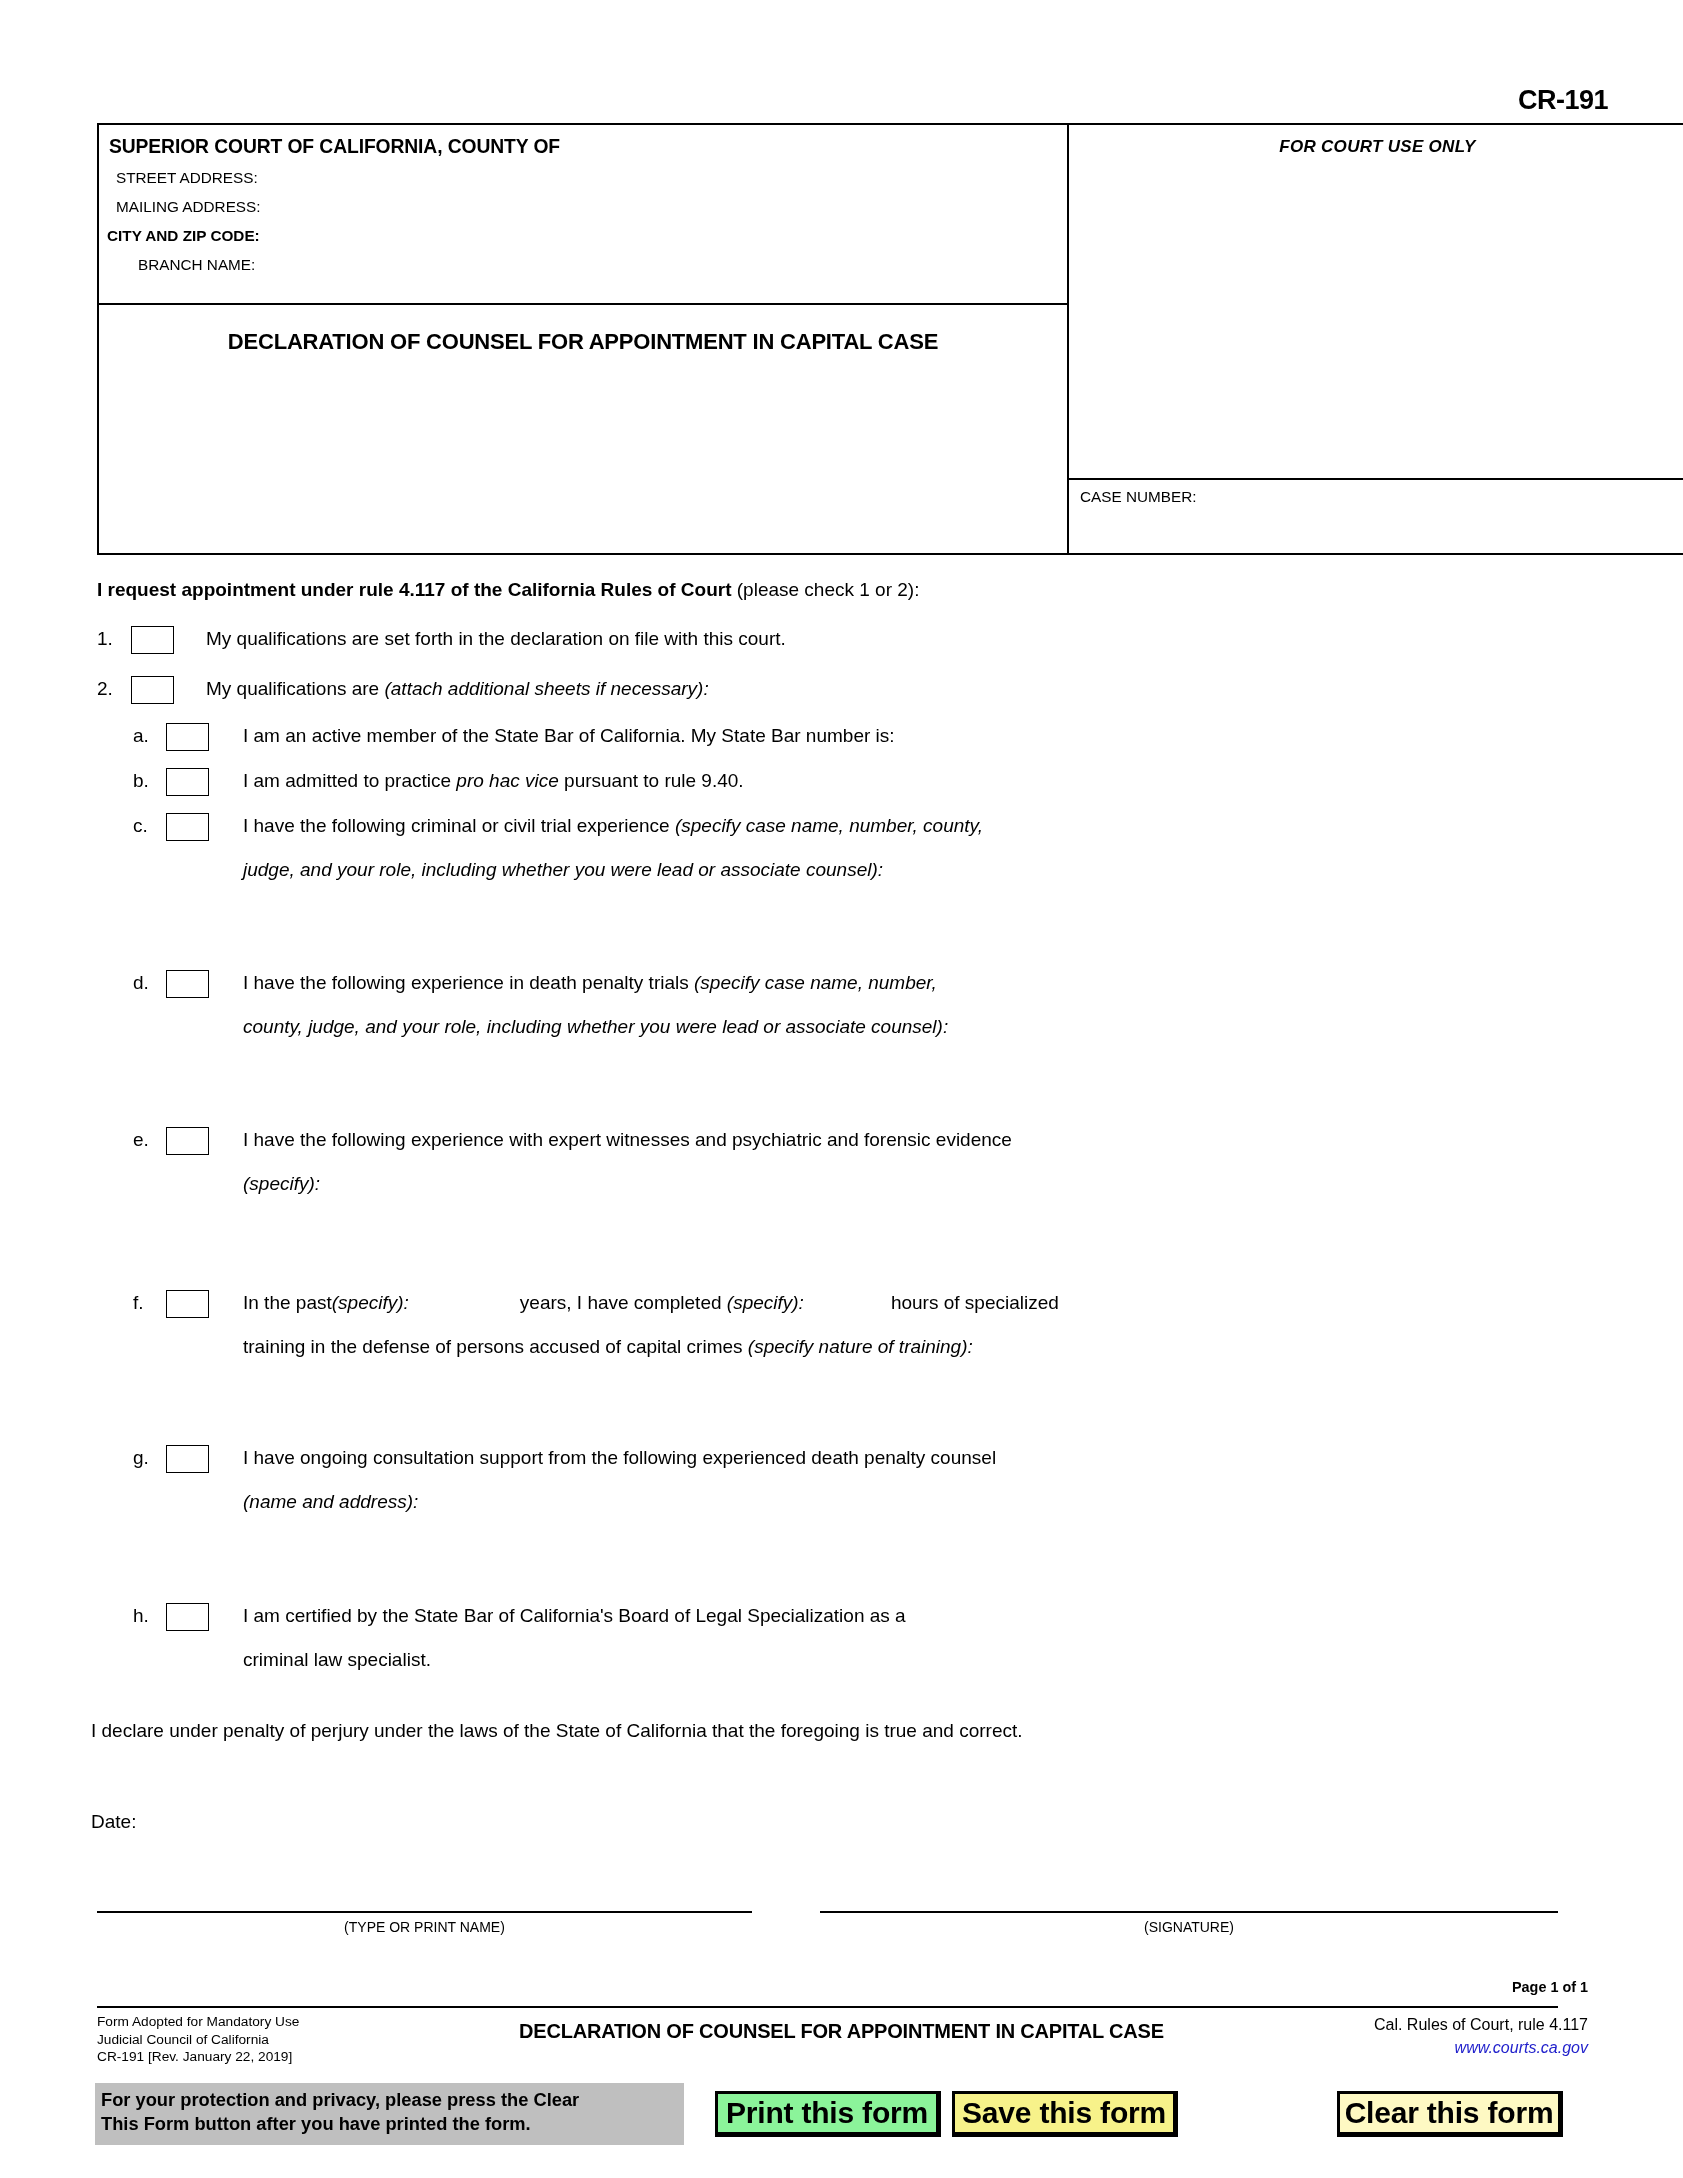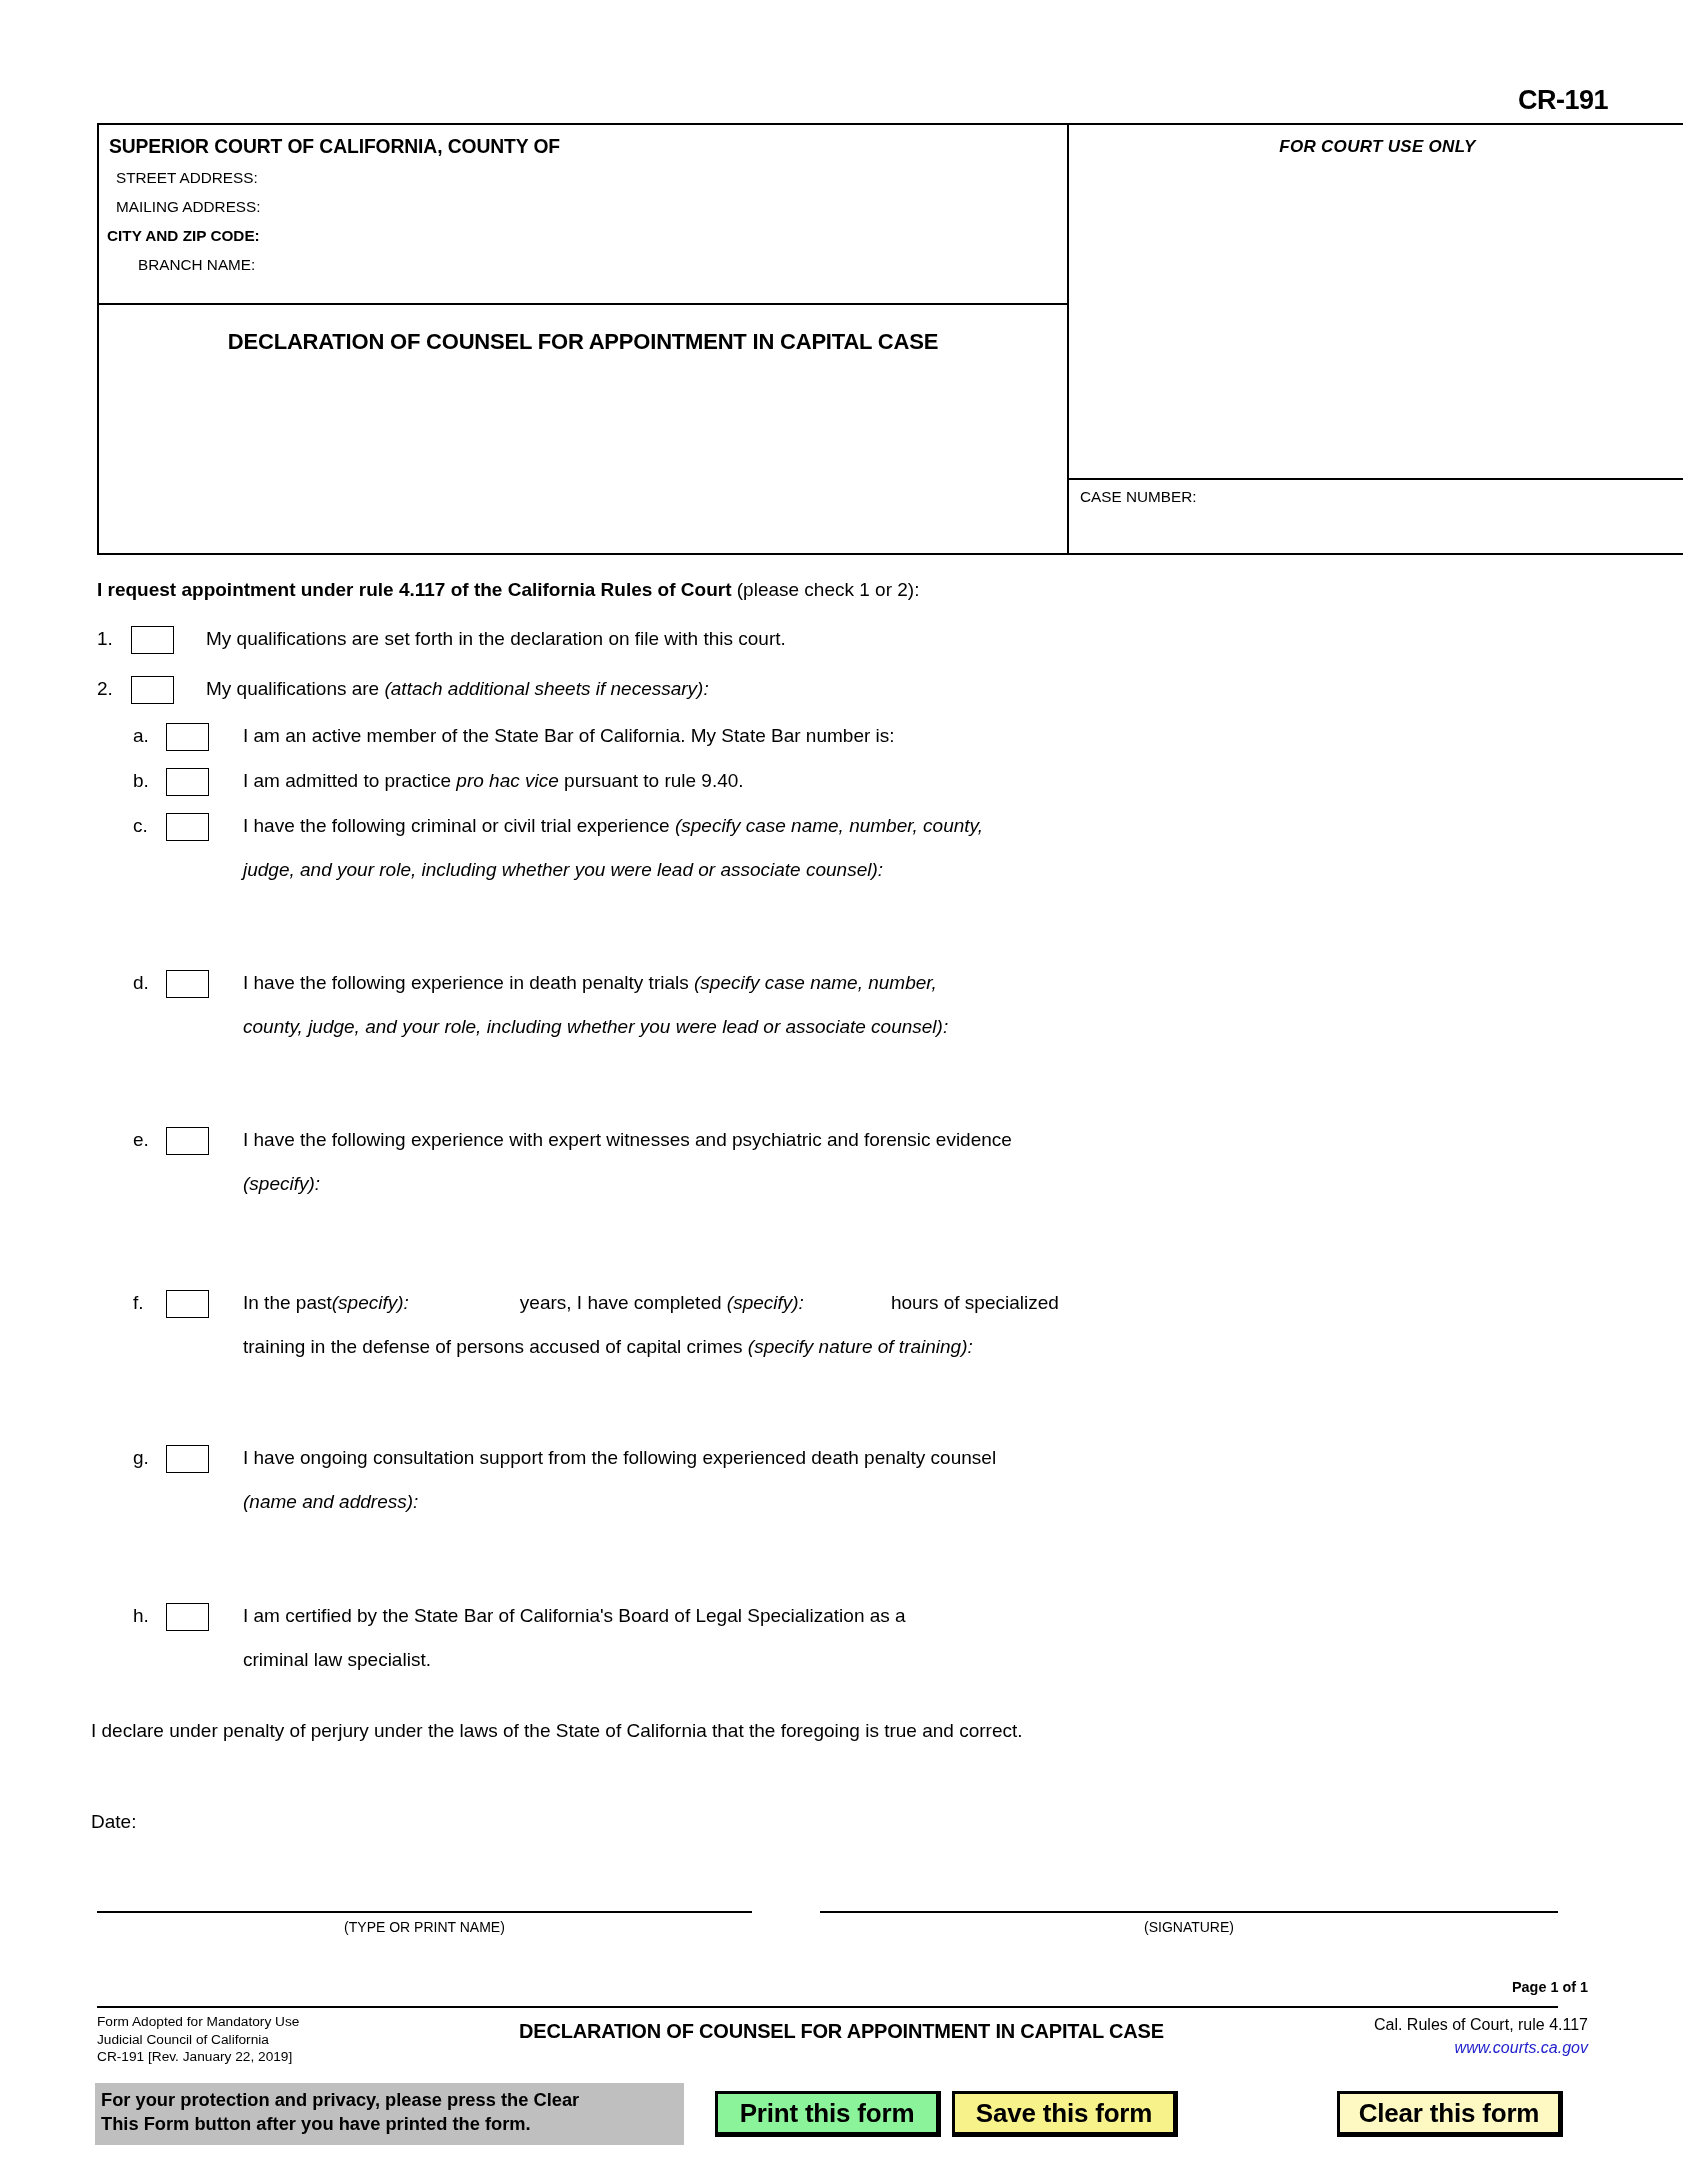--- a/index.html
+++ b/index.html
@@ -243,21 +243,21 @@
     font-size: 18.3px;
     font-weight: bold;
     line-height: 1.32;
   }
   .btn {
     position: absolute;
     box-sizing: border-box;
     border: 3px solid #000;
     border-right-width: 5px;
     border-bottom-width: 5px;
-    font-size: 26px;
+    font-size: 30px;
     font-weight: bold;
     display: flex;
     align-items: center;
     justify-content: center;
     height: 46px;
     letter-spacing: -0.2px;
   }
   .btn-print { left: 715px; top: 2091px; width: 226px; background: #8bf49a; }
   .btn-save  { left: 952px; top: 2091px; width: 226px; background: #f7f28a; }
   .btn-clear { left: 1337px; top: 2091px; width: 226px; background: #fef9c3; }

